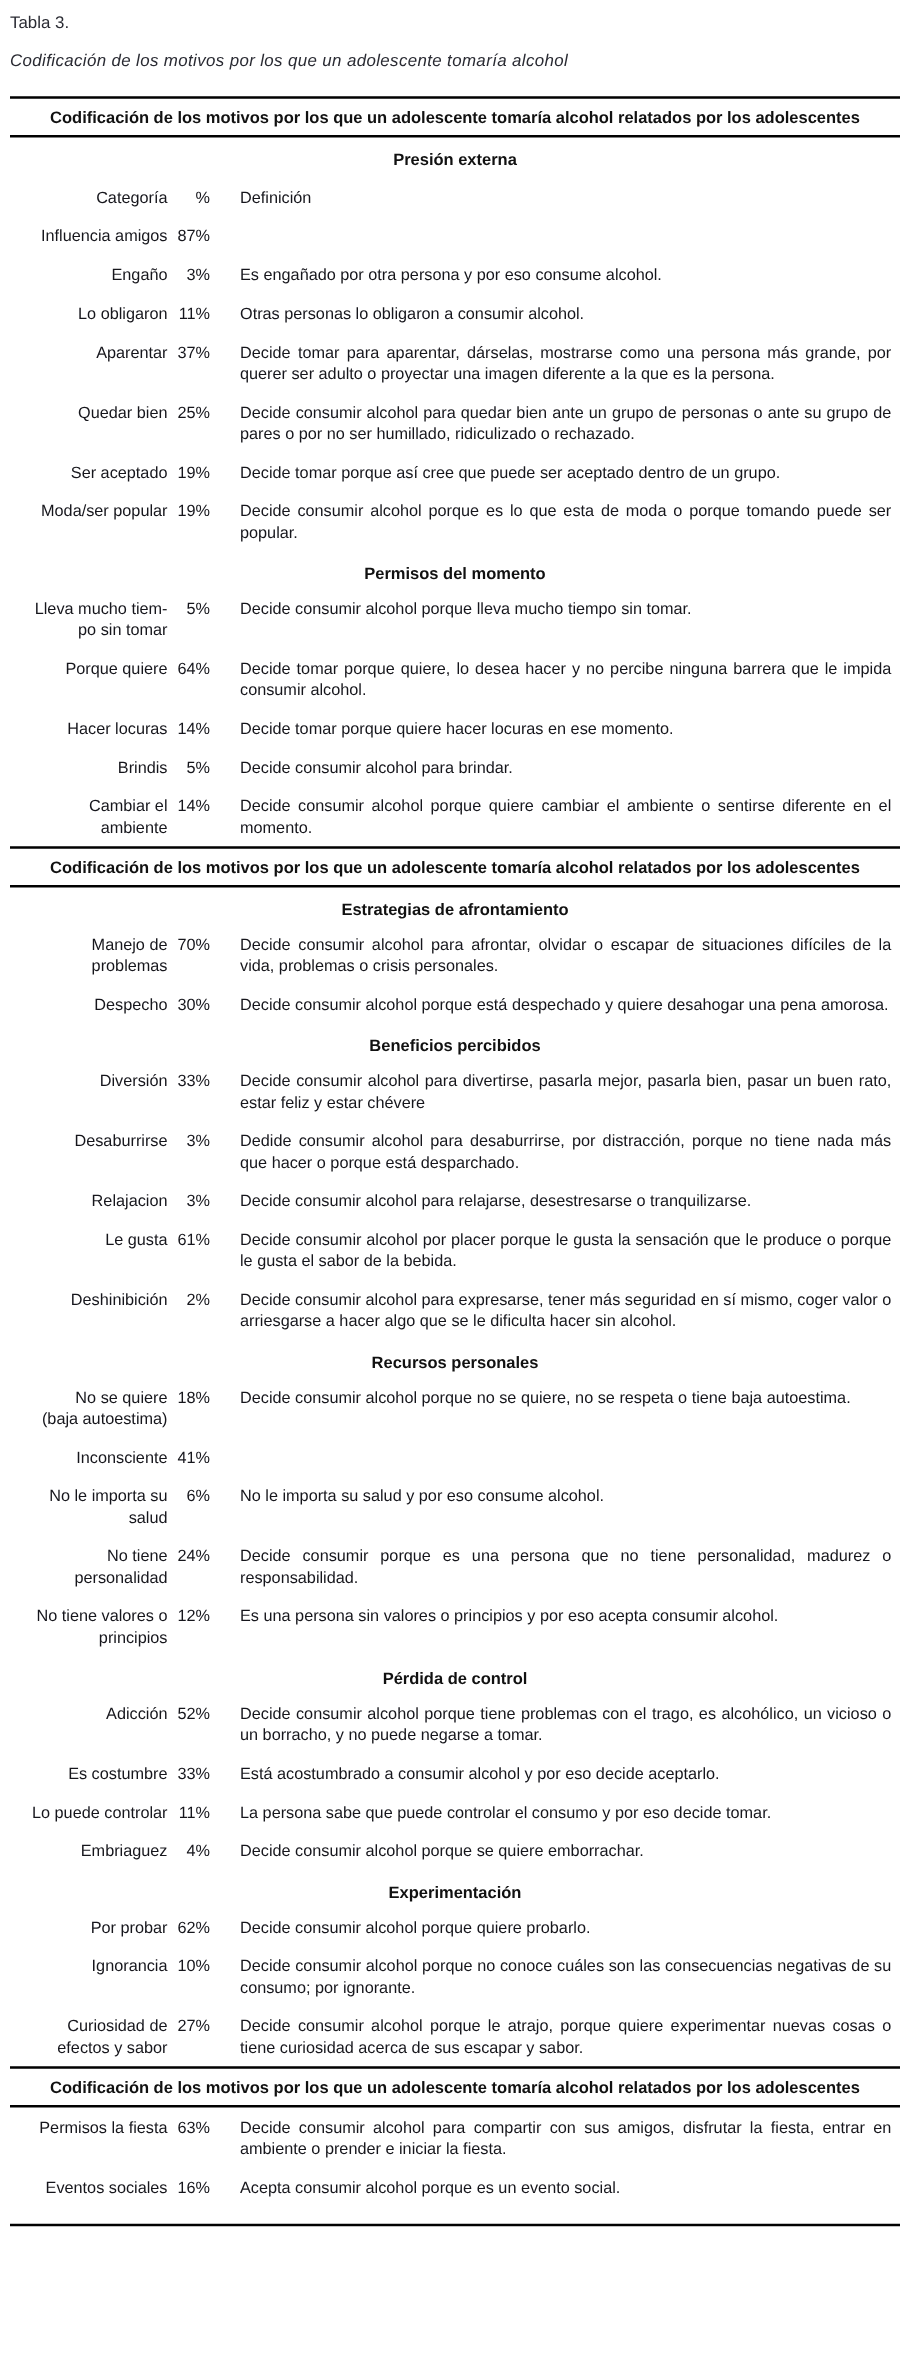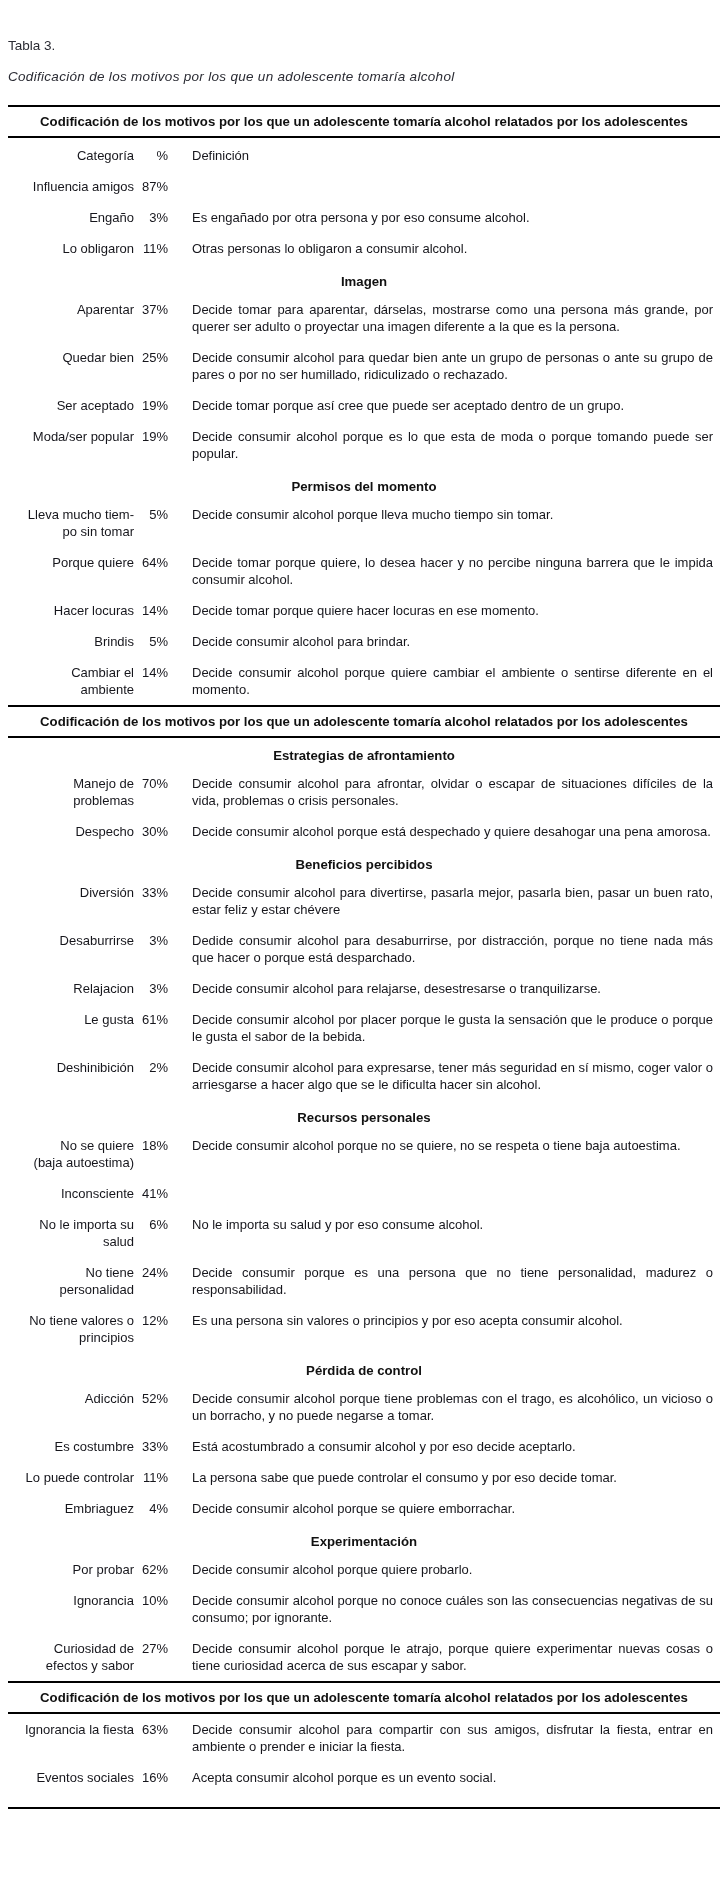--- a/index.html
+++ b/index.html
@@ -10,21 +10,20 @@
     font-family: "Liberation Sans", sans-serif;
     color: #1c1c22;
     font-size: 13px;
   }
   .doc { padding: 6px 5px 14px 8px; }
 
   .table-label {
     font-size: 13.5px;
     padding-top: 4px;
     color: #2a2b33;
-    margin-top: 28px;
   }
   .table-title {
     font-style: italic;
     font-size: 13.5px;
     margin-top: 16px;
     color: #2a2b33;
     letter-spacing: 0.3px;
   }
 
   .table {
@@ -65,20 +64,21 @@
 <div class="doc">
   <div class="table-label">Tabla 3.</div>
   <div class="table-title">Codificación de los motivos por los que un adolescente tomaría alcohol</div>
   <div class="table" id="table-root">
   <section class="block">
     <div class="band">
       <span class="band-text">Codificación de los motivos por los que un adolescente tomaría alcohol relatados por los adolescentes</span>
     </div>
     <div class="sections">
   <div class="section">
+    <div class="section-title">Presión externa</div>
     <div class="rows">
   <div class="row colhead">
     <div class="cat">Categoría</div>
     <div class="pct">%</div>
     <div class="def">Definición</div>
   </div>
 
   <div class="row">
     <div class="cat">Influencia amigos</div>
     <div class="pct">87%</div>
@@ -92,21 +92,20 @@
 
   <div class="row">
     <div class="cat">Lo obligaron</div>
     <div class="pct">11%</div>
     <div class="def">Otras personas lo obligaron a consumir alcohol.</div>
   </div>
 </div>
   </div>
 
   <div class="section">
-    <div class="section-title">Imagen</div>
     <div class="rows">
   <div class="row">
     <div class="cat">Aparentar</div>
     <div class="pct">37%</div>
     <div class="def">Decide tomar para aparentar, dárselas, mostrarse como una persona más grande, por querer ser adulto o proyectar una imagen diferente a la que es la persona.</div>
   </div>
 
   <div class="row">
     <div class="cat">Quedar bien</div>
     <div class="pct">25%</div>
@@ -319,21 +318,21 @@
   </section>
 
   <section class="block">
     <div class="band">
       <span class="band-text">Codificación de los motivos por los que un adolescente tomaría alcohol relatados por los adolescentes</span>
     </div>
     <div class="sections">
   <div class="section">
     <div class="rows">
   <div class="row">
-    <div class="cat">Ignorancia la fiesta</div>
+    <div class="cat">Permisos la fiesta</div>
     <div class="pct">63%</div>
     <div class="def">Decide consumir alcohol para compartir con sus amigos, disfrutar la fiesta, entrar en ambiente o prender e iniciar la fiesta.</div>
   </div>
 
   <div class="row">
     <div class="cat">Eventos sociales</div>
     <div class="pct">16%</div>
     <div class="def">Acepta consumir alcohol porque es un evento social.</div>
   </div>
 

